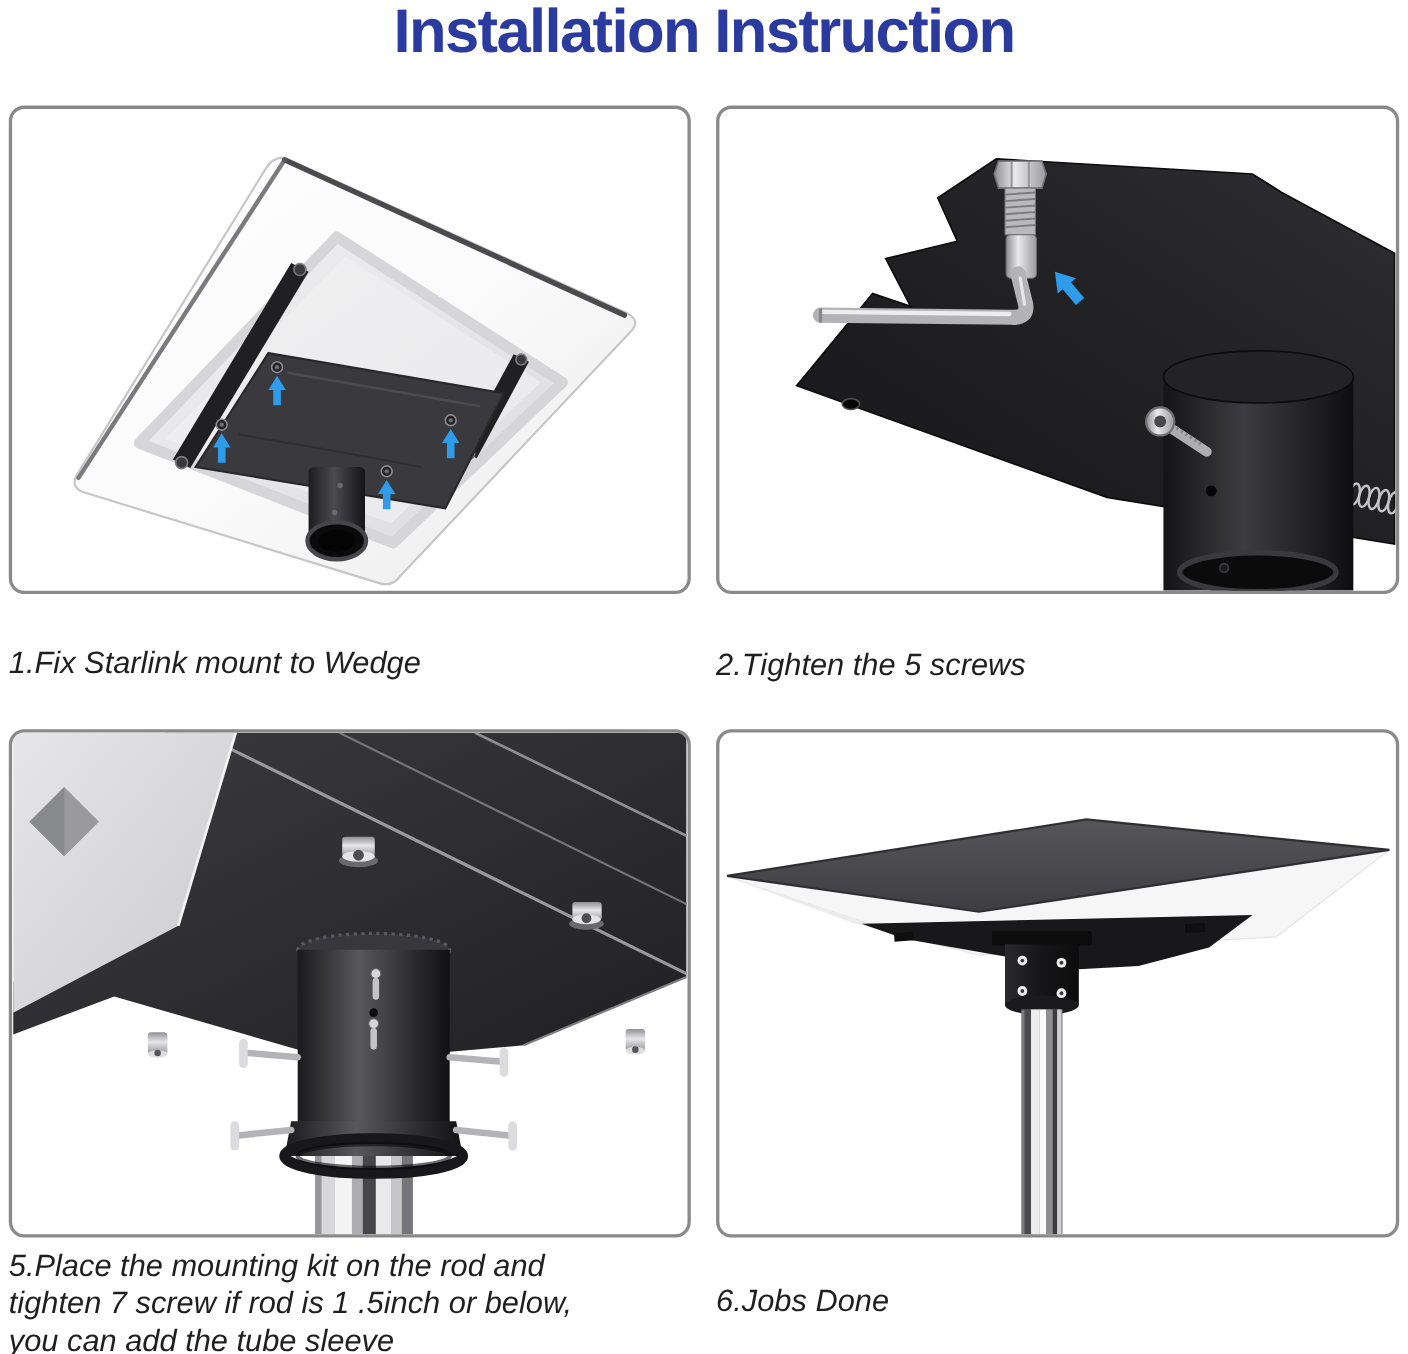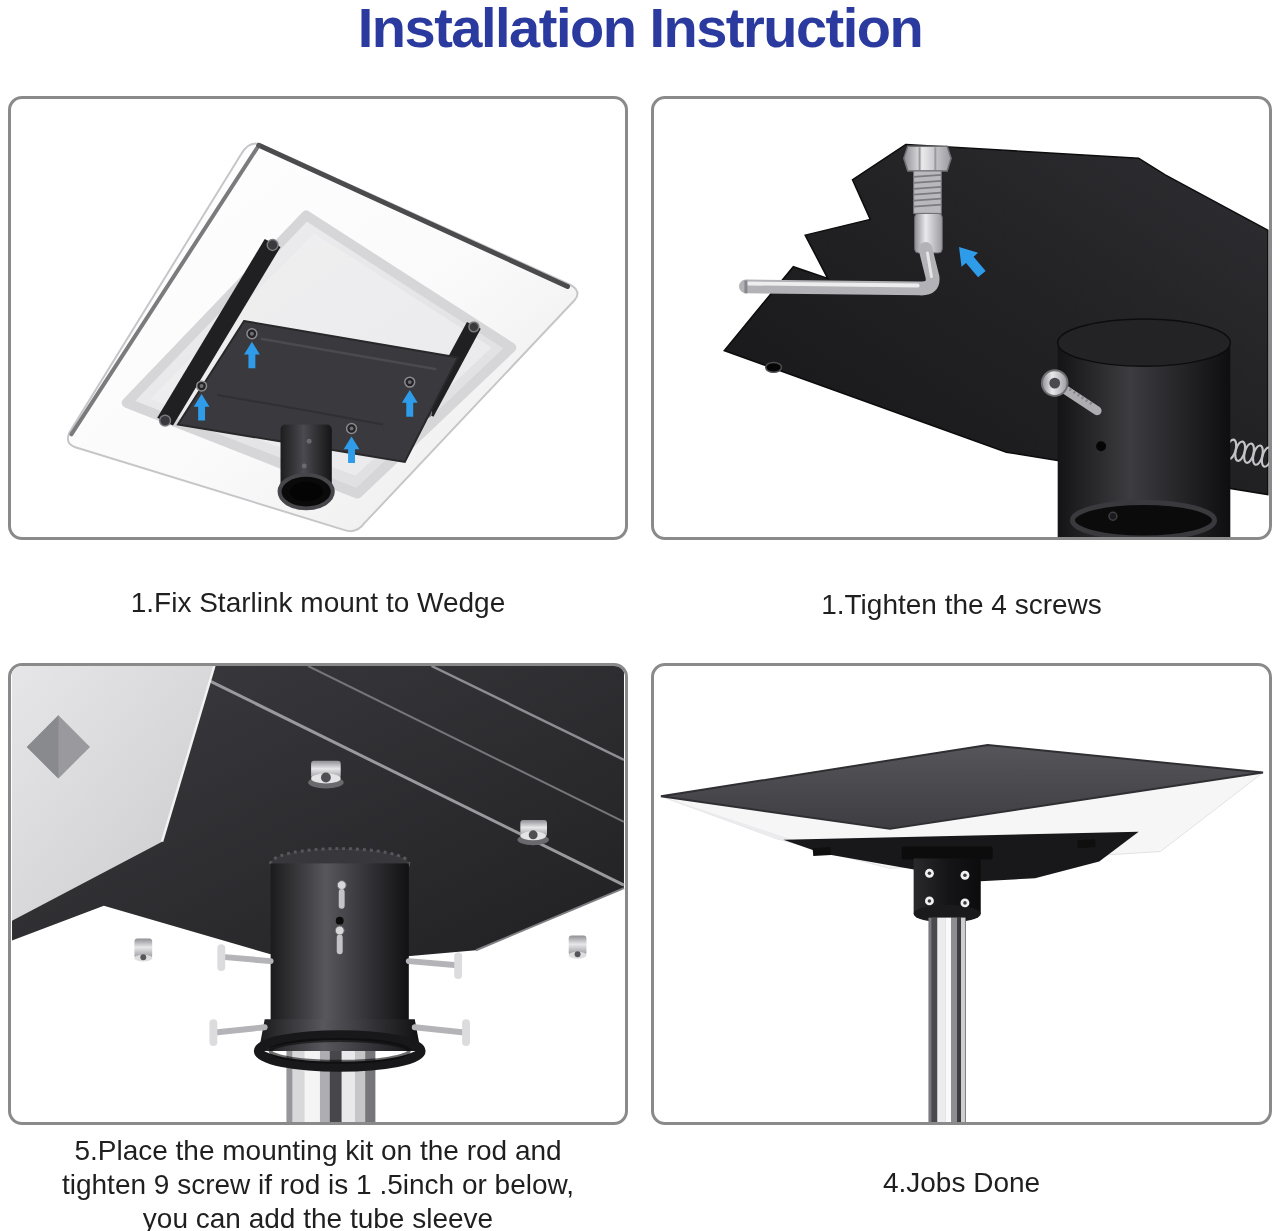--- a/index.html
+++ b/index.html
@@ -24,24 +24,25 @@
     box-sizing:border-box;
     overflow:hidden;
   }
   .panel svg{display:block;width:100%;height:100%;}
   #panel-1{left:8px;top:96px;width:620px;height:444px;}
   #panel-2{left:651px;top:96px;width:621px;height:444px;}
   #panel-3{left:8px;top:663px;width:620px;height:462px;}
   #panel-4{left:651px;top:663px;width:621px;height:462px;}
   .caption{
     position:absolute;
-    text-align:center;
+    text-align:left;
     font-size:28px;
     color:#1F1F1F;
     line-height:34px;
+    font-style:italic;
   }
   #caption-1{left:8px;top:586px;width:620px;}
   #caption-2{left:651px;top:588px;width:621px;}
   #caption-3{left:8px;top:1134px;width:620px;}
   #caption-4{left:651px;top:1166px;width:621px;}
 </style>
 </head>
 <body>
 
 <h1 class="page-title">Installation Instruction</h1>
@@ -329,22 +330,22 @@
       <rect x="306" y="255" width="4" height="207" fill="#3c3c40"></rect>
       <rect x="310" y="255" width="4" height="207" fill="#cfcfd3"></rect>
     </g>
   </svg>
 </div>
 
 <div class="caption" id="caption-1">
   <div>1.Fix Starlink mount to Wedge</div>
 </div>
 <div class="caption" id="caption-2">
-  <div>1.Tighten the 4 screws</div>
+  <div>2.Tighten the 5 screws</div>
 </div>
 <div class="caption" id="caption-3">
   <div>5.Place the mounting kit on the rod and</div>
-  <div>tighten 9 screw if rod is 1 .5inch or below,</div>
+  <div>tighten 7 screw if rod is 1 .5inch or below,</div>
   <div>you can add the tube sleeve</div>
 </div>
 <div class="caption" id="caption-4">
-  <div>4.Jobs Done</div>
+  <div>6.Jobs Done</div>
 </div>
 
 </body></html>

